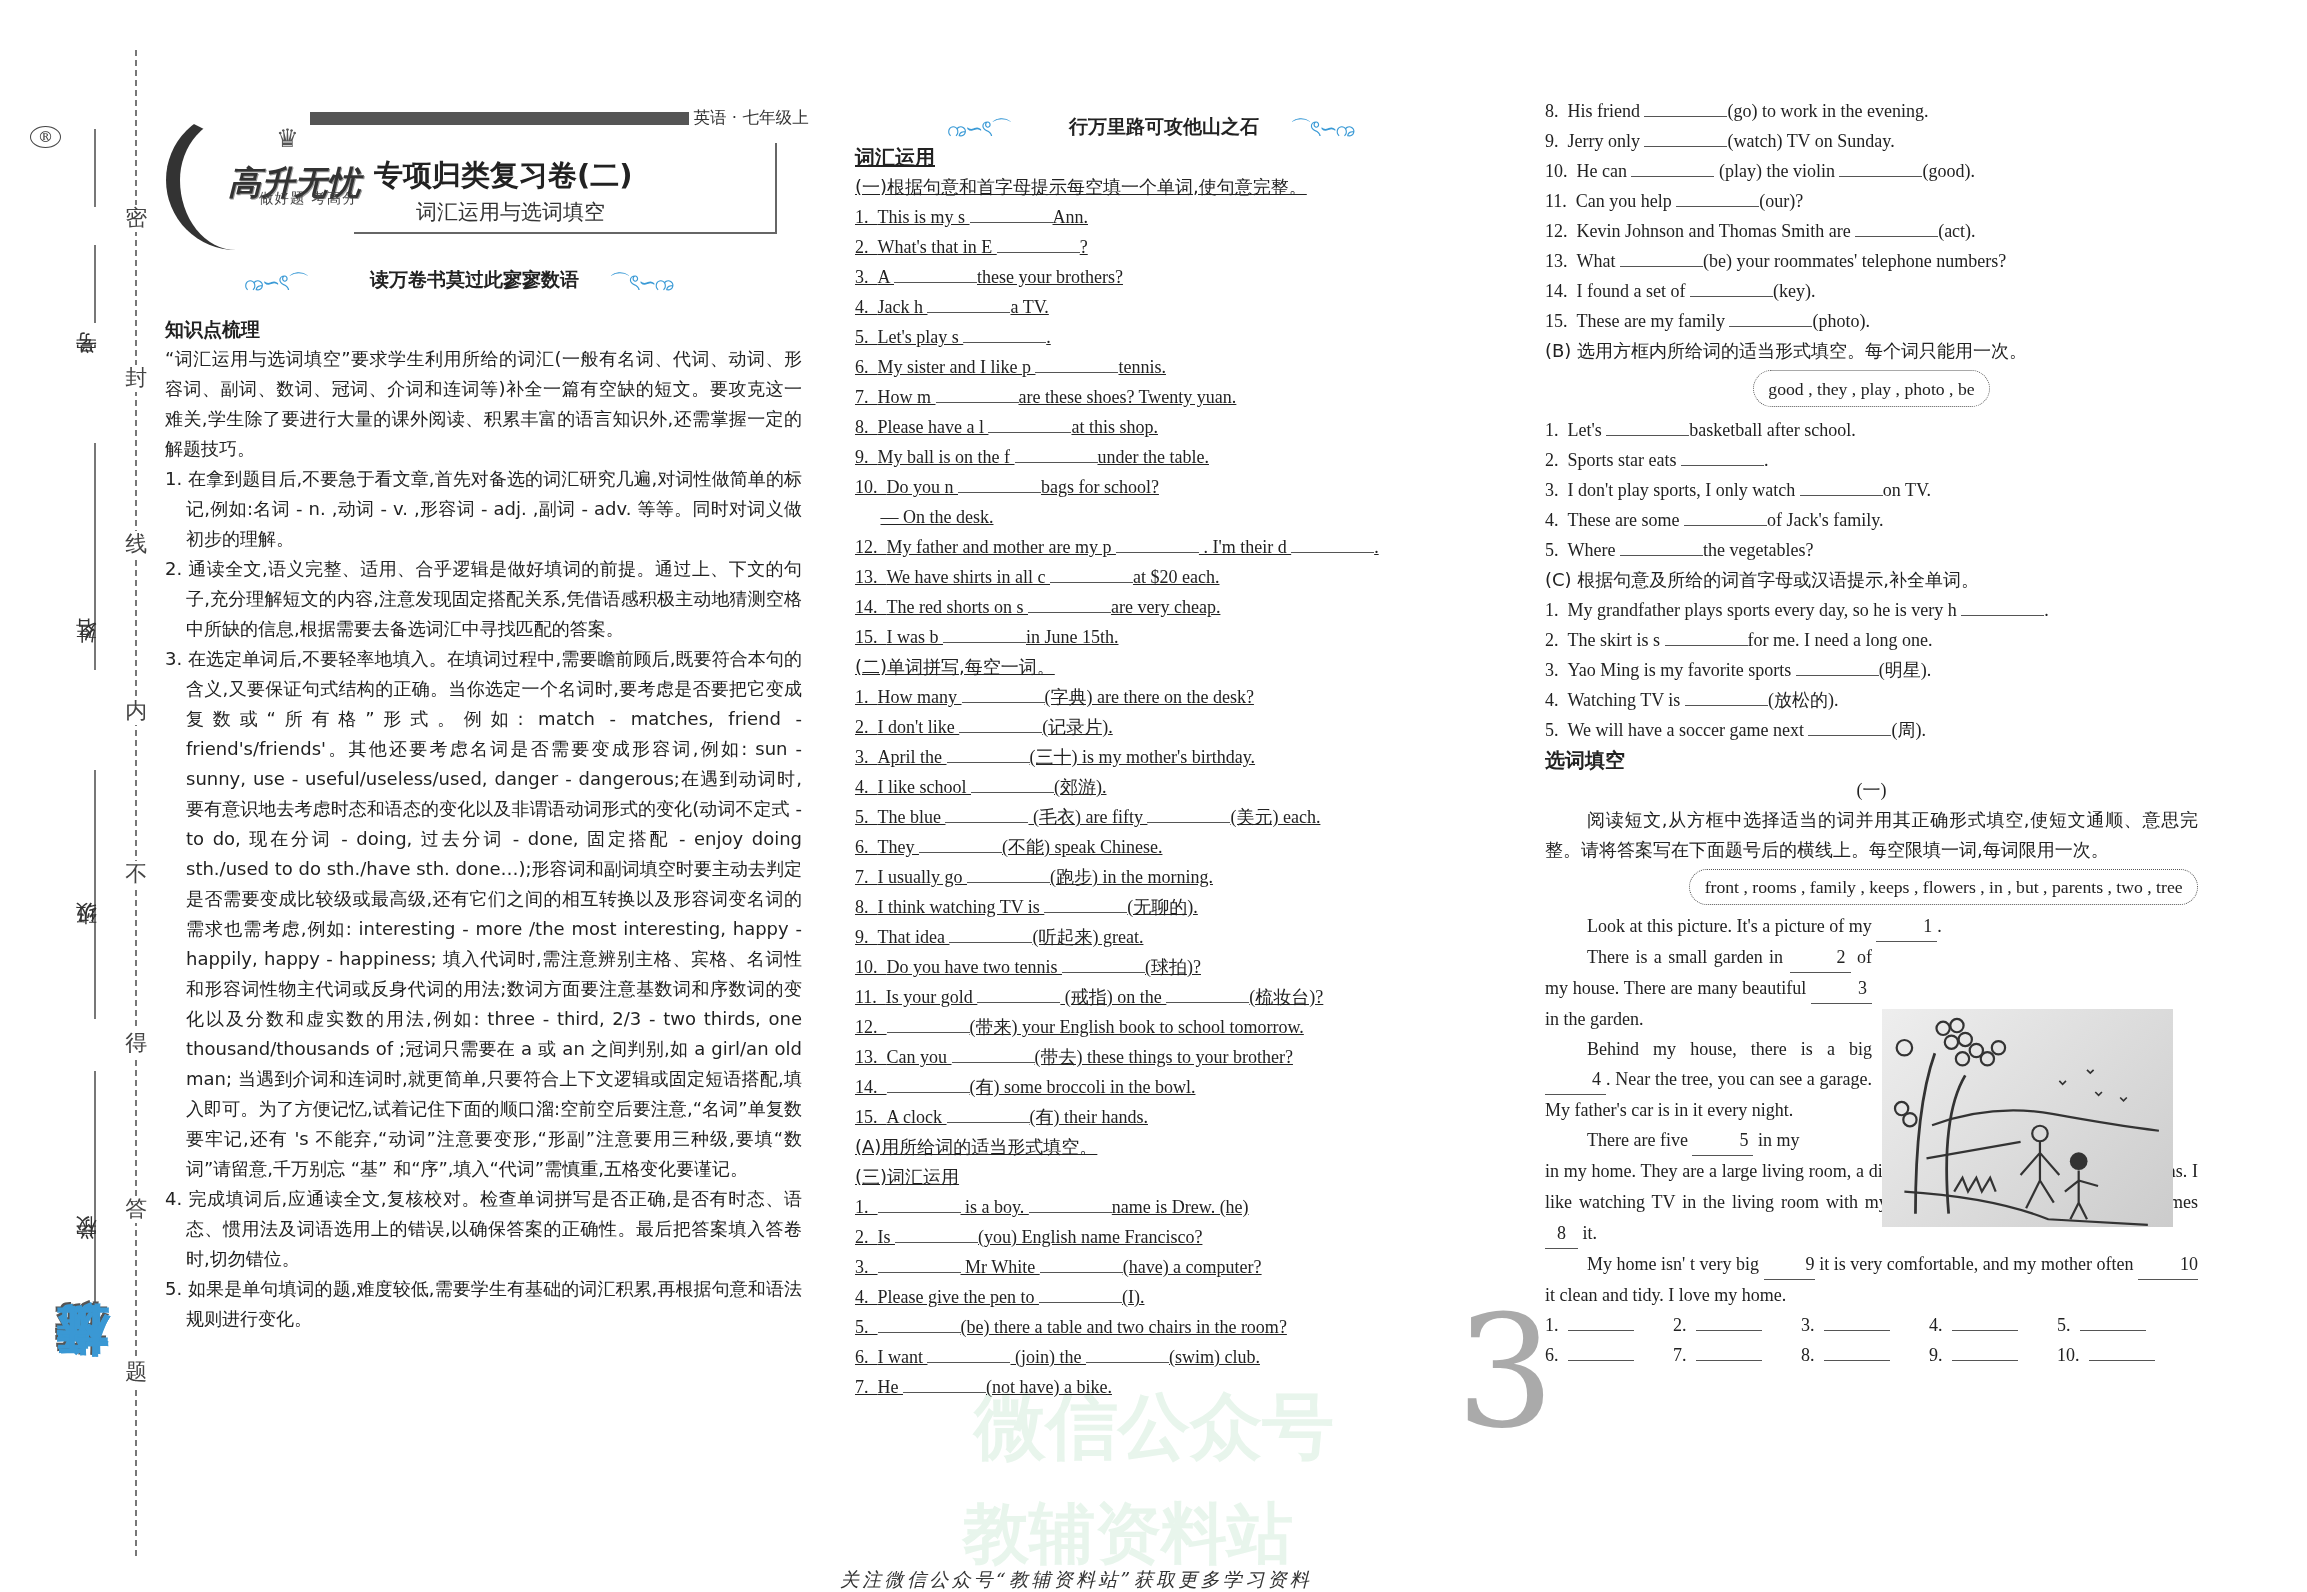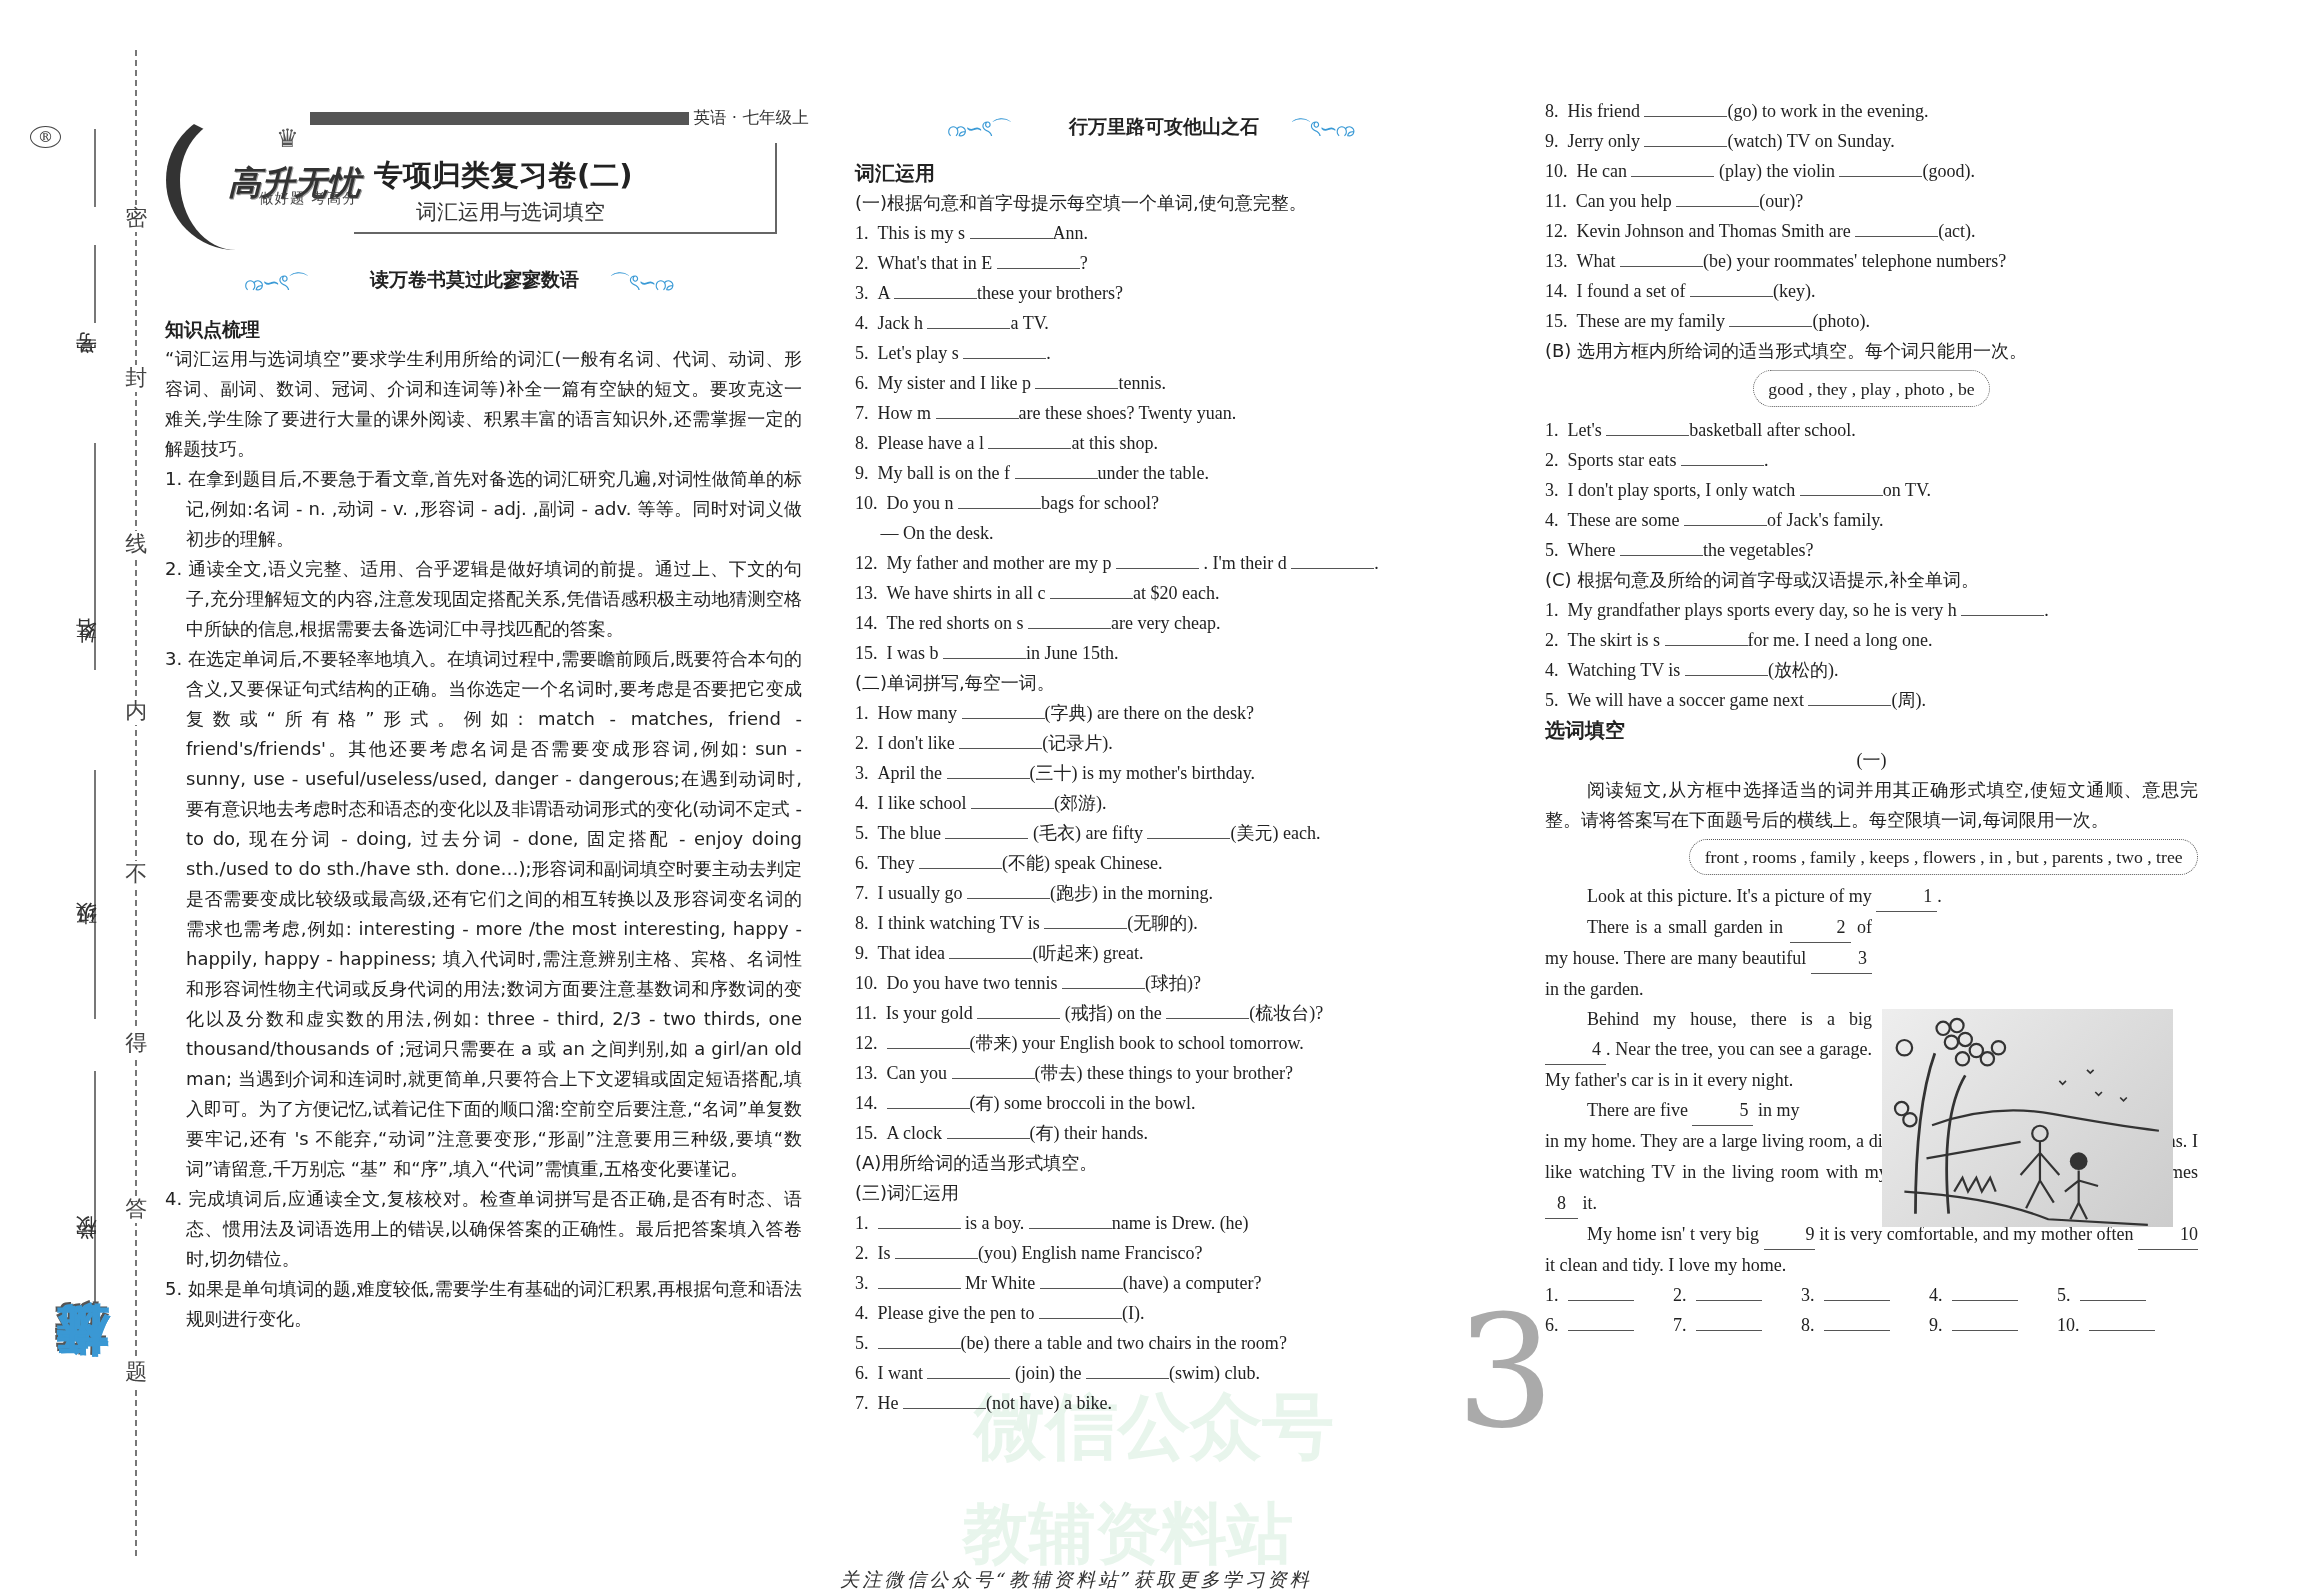--- a/index.html
+++ b/index.html
@@ -94,21 +94,21 @@
   <p class="para hang">1. 在拿到题目后,不要急于看文章,首先对备选的词汇研究几遍,对词性做简单的标记,例如:名词 - n. ,动词 - v. ,形容词 - adj. ,副词 - adv. 等等。同时对词义做初步的理解。</p>
   <p class="para hang">2. 通读全文,语义完整、适用、合乎逻辑是做好填词的前提。通过上、下文的句子,充分理解短文的内容,注意发现固定搭配关系,凭借语感积极主动地猜测空格中所缺的信息,根据需要去备选词汇中寻找匹配的答案。</p>
   <p class="para hang">3. 在选定单词后,不要轻率地填入。在填词过程中,需要瞻前顾后,既要符合本句的含义,又要保证句式结构的正确。当你选定一个名词时,要考虑是否要把它变成复数或“所有格”形式。例如: match - matches, friend - friend's/friends'。其他还要考虑名词是否需要变成形容词,例如: sun - sunny, use - useful/useless/used, danger - dangerous;在遇到动词时,要有意识地去考虑时态和语态的变化以及非谓语动词形式的变化(动词不定式 - to do, 现在分词 - doing, 过去分词 - done, 固定搭配 - enjoy doing sth./used to do sth./have sth. done…);形容词和副词填空时要主动去判定是否需要变成比较级或最高级,还有它们之间的相互转换以及形容词变名词的需求也需考虑,例如: interesting - more /the most interesting, happy - happily, happy - happiness; 填入代词时,需注意辨别主格、宾格、名词性和形容词性物主代词或反身代词的用法;数词方面要注意基数词和序数词的变化以及分数和虚实数的用法,例如: three - third, 2/3 - two thirds, one thousand/thousands of ;冠词只需要在 a 或 an 之间判别,如 a girl/an old man; 当遇到介词和连词时,就更简单,只要符合上下文逻辑或固定短语搭配,填入即可。为了方便记忆,试着记住下面的顺口溜:空前空后要注意,“名词”单复数要牢记,还有 's 不能弃,“动词”注意要变形,“形副”注意要用三种级,要填“数词”请留意,千万别忘 “基” 和“序”,填入“代词”需慎重,五格变化要谨记。</p>
   <p class="para hang">4. 完成填词后,应通读全文,复核校对。检查单词拼写是否正确,是否有时态、语态、惯用法及词语选用上的错误,以确保答案的正确性。最后把答案填入答卷时,切勿错位。</p>
   <p class="para hang">5. 如果是单句填词的题,难度较低,需要学生有基础的词汇积累,再根据句意和语法规则进行变化。</p>
 </div>
 
 <div class="wm" style="left:974px;top:1379px;font-size:72px;">微信公众号</div>
 <div class="wm" style="left:963px;top:1489px;font-size:66px;">教辅资料站</div>
 
-<div class="col" style="left:855px;top:158px;width:603px;line-height:30px;">
+<div class="col" style="left:855px;top:142px;width:603px;line-height:30px;text-decoration:underline;">
   <div class="sec-h">词汇运用</div>
   <div class="zh">(一)根据句意和首字母提示每空填一个单词,使句意完整。</div>
   <div id="p1">
       <div class="q"><span>1.&nbsp;&nbsp;</span><span>This is my s </span><span class="blank"></span><span>Ann.</span></div>
       <div class="q"><span>2.&nbsp;&nbsp;</span><span>What's that in E </span><span class="blank"></span><span>?</span></div>
       <div class="q"><span>3.&nbsp;&nbsp;</span><span>A </span><span class="blank"></span><span>these your brothers?</span></div>
       <div class="q"><span>4.&nbsp;&nbsp;</span><span>Jack h </span><span class="blank"></span><span>a TV.</span></div>
       <div class="q"><span>5.&nbsp;&nbsp;</span><span>Let's play s </span><span class="blank"></span><span>.</span></div>
       <div class="q"><span>6.&nbsp;&nbsp;</span><span>My sister and I like p </span><span class="blank"></span><span>tennis.</span></div>
       <div class="q"><span>7.&nbsp;&nbsp;</span><span>How m </span><span class="blank"></span><span>are these shoes? Twenty yuan.</span></div>
@@ -169,20 +169,21 @@
       <div class="q"><span>1.&nbsp;&nbsp;</span><span>Let's </span><span class="blank"></span><span>basketball after school.</span></div>
       <div class="q"><span>2.&nbsp;&nbsp;</span><span>Sports star eats </span><span class="blank"></span><span>.</span></div>
       <div class="q"><span>3.&nbsp;&nbsp;</span><span>I don't play sports, I only watch </span><span class="blank"></span><span>on TV.</span></div>
       <div class="q"><span>4.&nbsp;&nbsp;</span><span>These are some </span><span class="blank"></span><span>of Jack's family.</span></div>
       <div class="q"><span>5.&nbsp;&nbsp;</span><span>Where </span><span class="blank"></span><span>the vegetables?</span></div>
     </div>
   <div class="zh">(C) 根据句意及所给的词首字母或汉语提示,补全单词。</div>
   <div id="p3c">
       <div class="q"><span>1.&nbsp;&nbsp;</span><span>My grandfather plays sports every day, so he is very h </span><span class="blank"></span><span>.</span></div>
       <div class="q"><span>2.&nbsp;&nbsp;</span><span>The skirt is s </span><span class="blank"></span><span>for me. I need a long one.</span></div>
+      <div class="q"><span>3.&nbsp;&nbsp;</span><span>Yao Ming is my favorite sports </span><span class="blank"></span><span>(明星).</span></div>
       <div class="q"><span>4.&nbsp;&nbsp;</span><span>Watching TV is </span><span class="blank"></span><span>(放松的).</span></div>
       <div class="q"><span>5.&nbsp;&nbsp;</span><span>We will have a soccer game next </span><span class="blank"></span><span>(周).</span></div>
     </div>
 
   <div class="sec-h">选词填空</div>
   <div style="text-align:center;">(一)</div>
   <p class="para zh" style="text-indent:42px;">阅读短文,从方框中选择适当的词并用其正确形式填空,使短文通顺、意思完整。请将答案写在下面题号后的横线上。每空限填一词,每词限用一次。</p>
   <div style="text-align:right;margin:4.4px 0 5.5px;"><span class="wordbox">front , rooms , family , keeps , flowers , in , but , parents , two , tree</span></div>
 
   <div style="width:327px;">

